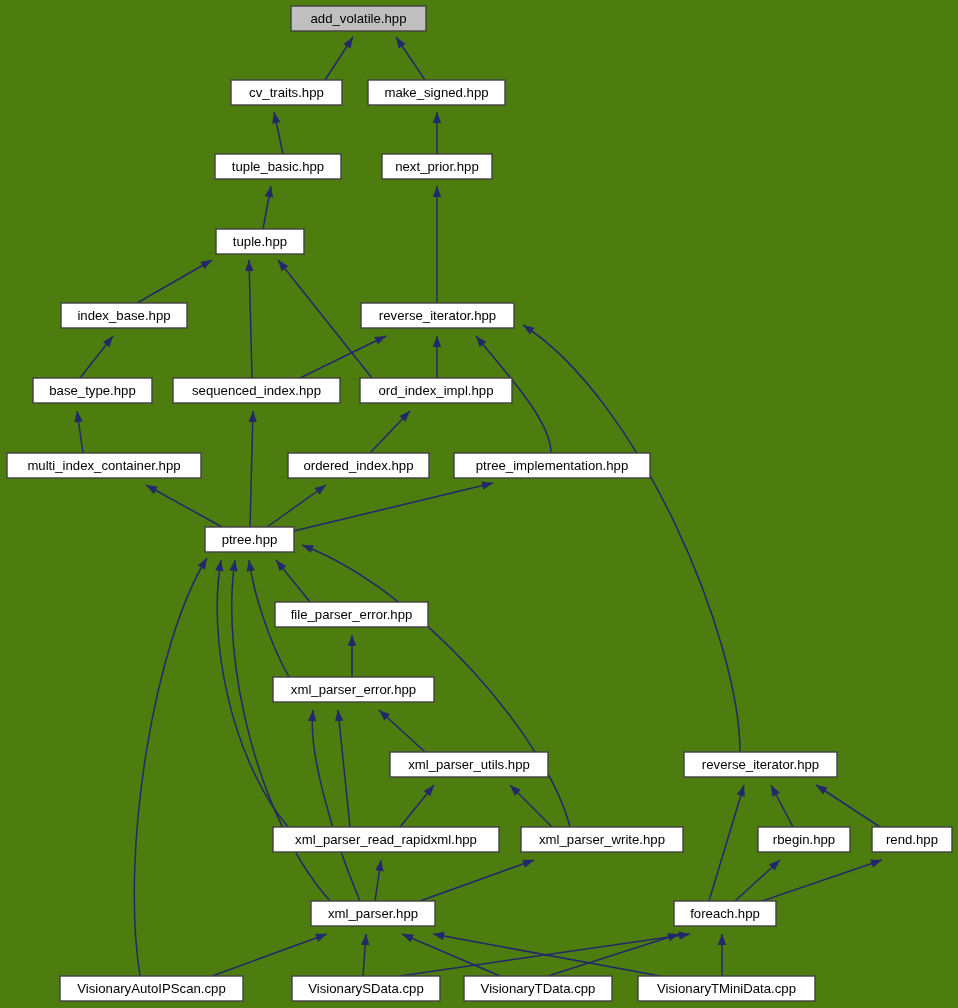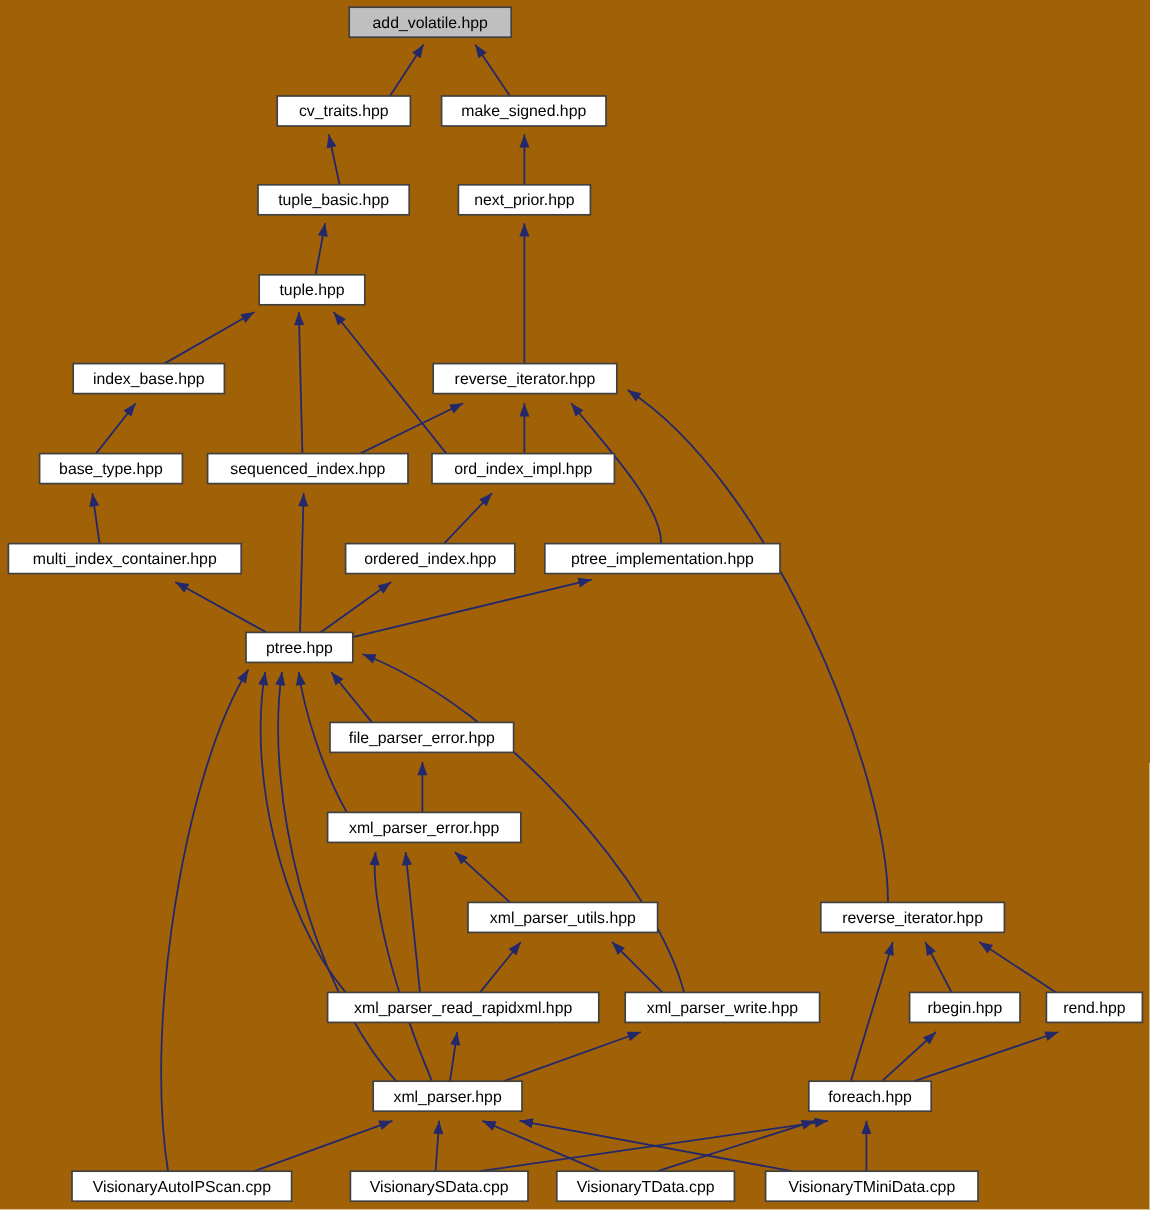--- a/index.html
+++ b/index.html
@@ -4,21 +4,21 @@
 <style>
   html, body {
     margin: 0;
     padding: 0;
     background: #ffffff;
   }
   #graph-root {
     position: relative;
     width: 958px;
     height: 1008px;
-    background: #a16207;
+    background: #4d7c0f;
     font-family: "Liberation Sans", sans-serif;
     overflow: hidden;
   }
   svg#graph-svg {
     position: absolute;
     left: 0;
     top: 0;
     width: 958px;
     height: 1008px;
     display: block;

